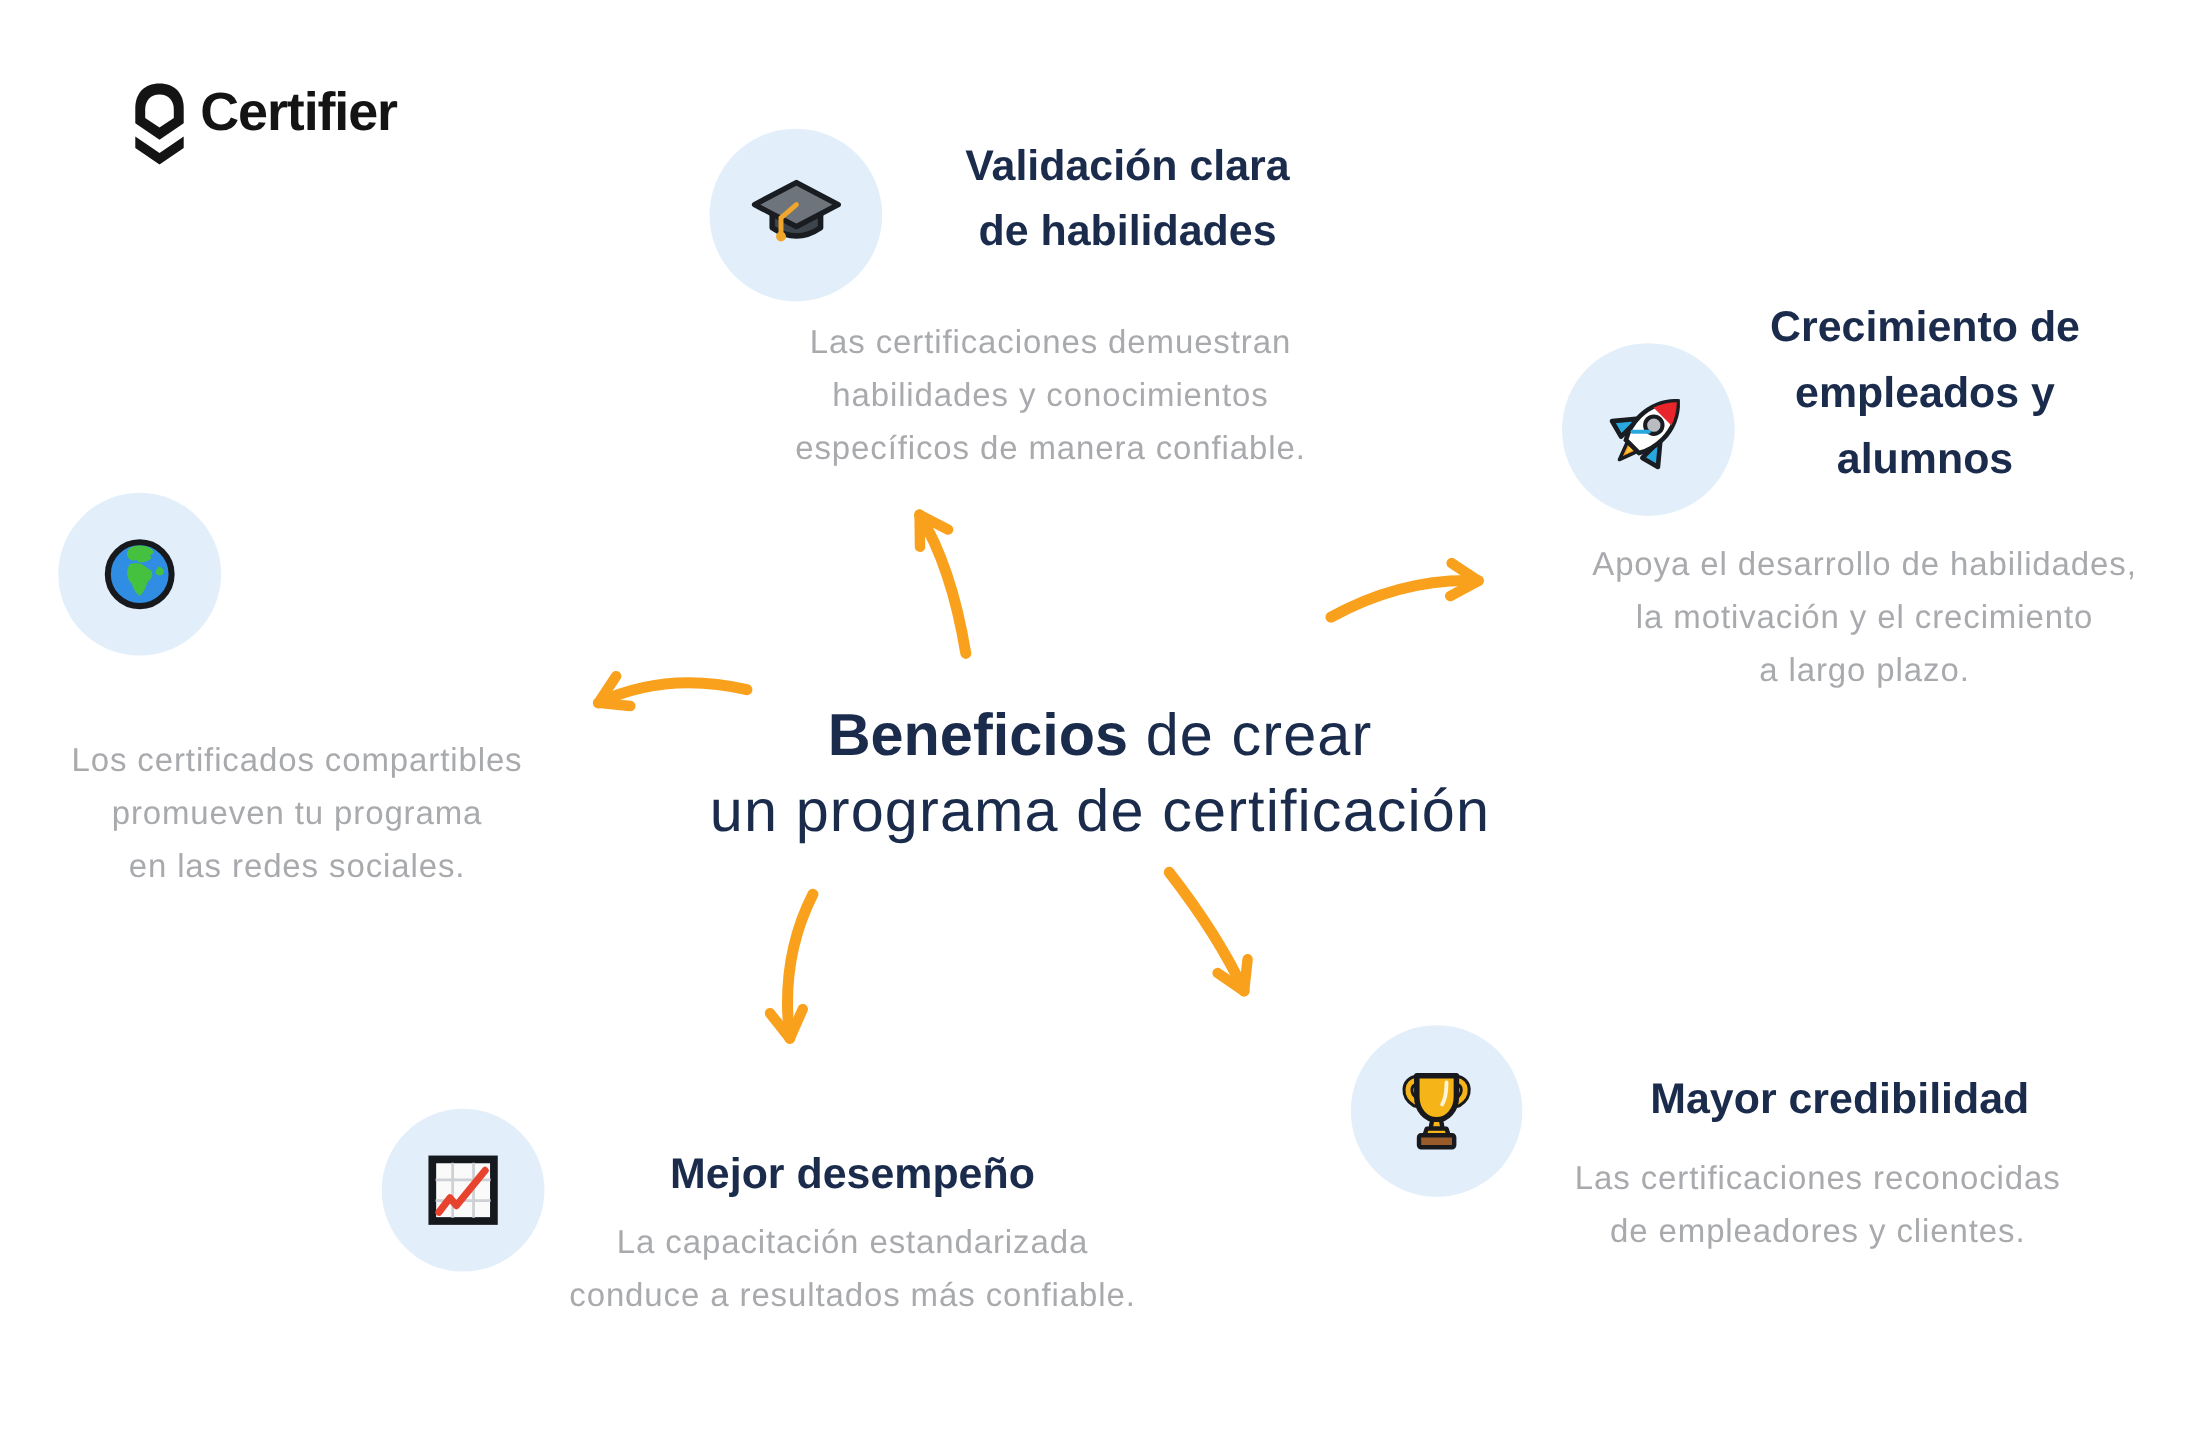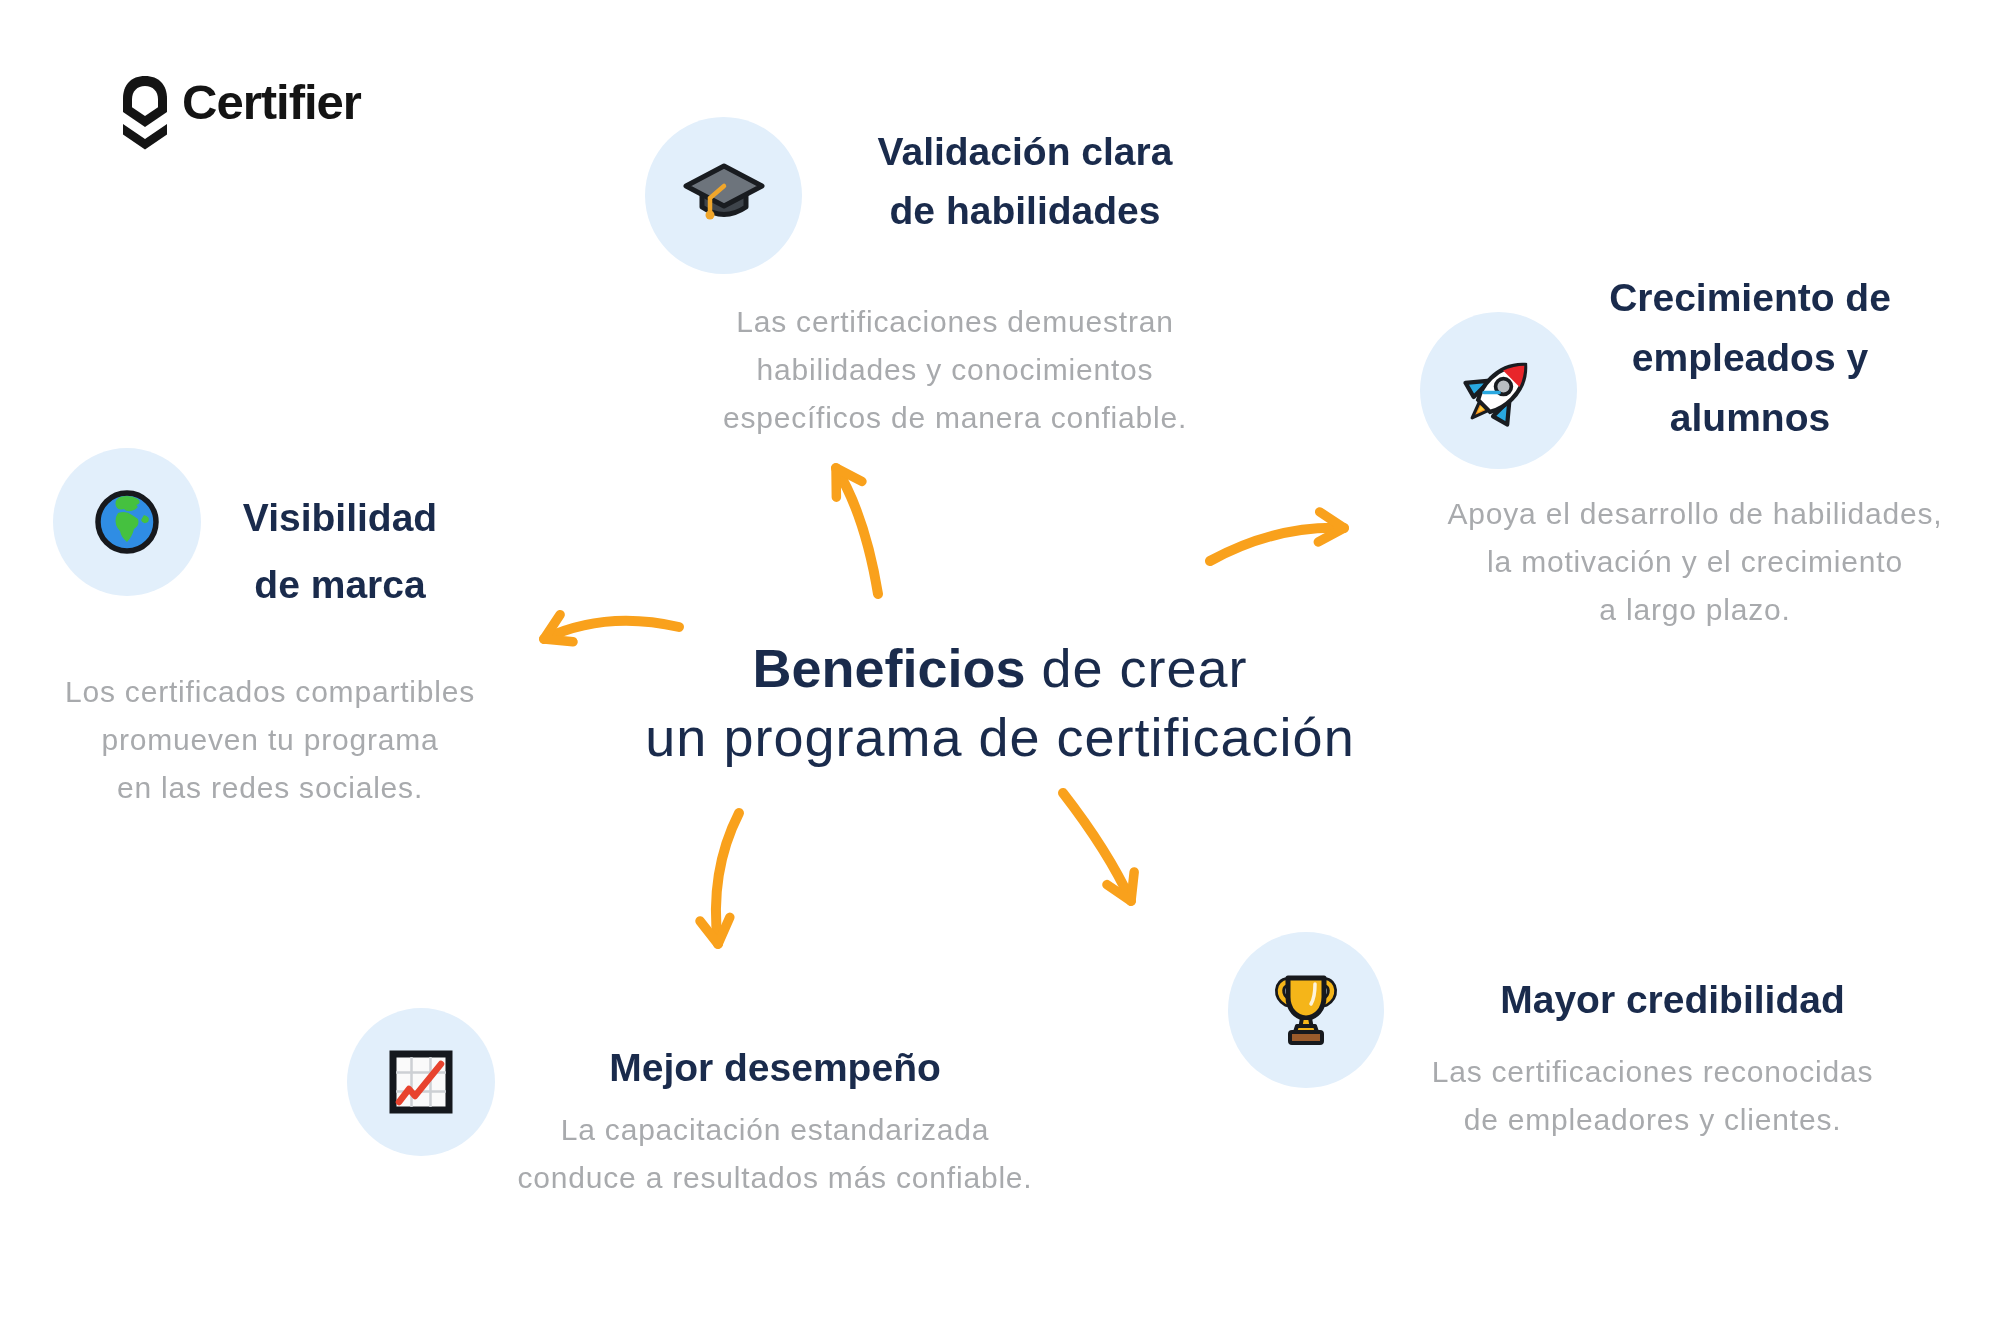--- a/index.html
+++ b/index.html
@@ -38,21 +38,21 @@
     line-height:59px;text-align:center;
   }
   .node-desc{
     position:absolute;font-size:30px;color:var(--gray);
     line-height:48px;text-align:center;letter-spacing:0.8px;
   }
 
   
   .circle-validacion{left:645px;top:117px;width:157px;height:157px;}
   .title-validacion{left:760px;top:122px;width:530px;}
-  .desc-validacion{left:650px;top:288px;width:610px;margin-top:10px;}
+  .desc-validacion{left:650px;top:288px;width:610px;}
   
   .circle-crecimiento{left:1420px;top:312px;width:157px;height:157px;}
   .title-crecimiento{left:1545px;top:268px;width:410px;line-height:60px;}
   .desc-crecimiento{left:1395px;top:490px;width:600px;}
   
   .circle-visibilidad{left:53px;top:448px;width:148px;height:148px;}
   .title-visibilidad{left:175px;top:484px;width:330px;line-height:67px;}
   .desc-visibilidad{left:10px;top:646px;width:520px;margin-top:22px;}
   
   .circle-desempeno{left:347px;top:1008px;width:148px;height:148px;}
@@ -141,24 +141,20 @@
   </div>
 
   <div class="circle circle-visibilidad">
     <svg class="emoji-svg" width="66" height="66" viewBox="0 0 66 66">
       <circle cx="33" cy="33" r="29" fill="#2F8DE4" stroke="#17191d" stroke-width="5.5"></circle>
       <path d="M26 8 Q36 5 44 10 Q48 14 42 16 Q46 18 40 21 Q33 24 30 20 Q24 22 22 17 Q20 11 26 8 Z" fill="#45C13F"></path>
       <path d="M24 24 Q32 21 38 26 L44 30 Q46 36 40 40 Q38 48 33 53 Q27 48 26 42 Q20 36 22 28 Z" fill="#45C13F"></path>
       <path d="M50 26 Q57 28 54 33 Q49 36 47 31 Z" fill="#45C13F"></path>
     </svg>
   </div>
-  <div class="node-title title-visibilidad">
-    <div>Visibilidad</div>
-    <div>de marca</div>
-  </div>
   <div class="node-desc desc-visibilidad">
     <div>Los certificados compartibles</div>
     <div>promueven tu programa</div>
     <div>en las redes sociales.</div>
   </div>
 
   <div class="circle circle-desempeno">
     <svg class="emoji-svg" width="66" height="66" viewBox="0 0 66 66">
       <rect x="5" y="5" width="56" height="56" fill="#fafafa" stroke="#15181d" stroke-width="7"></rect>
       <path d="M23.5 8 L23.5 58 M42.5 8 L42.5 58 M8 23.5 L58 23.5 M8 42.5 L58 42.5" stroke="#cdd0d4" stroke-width="2.5" fill="none"></path>

